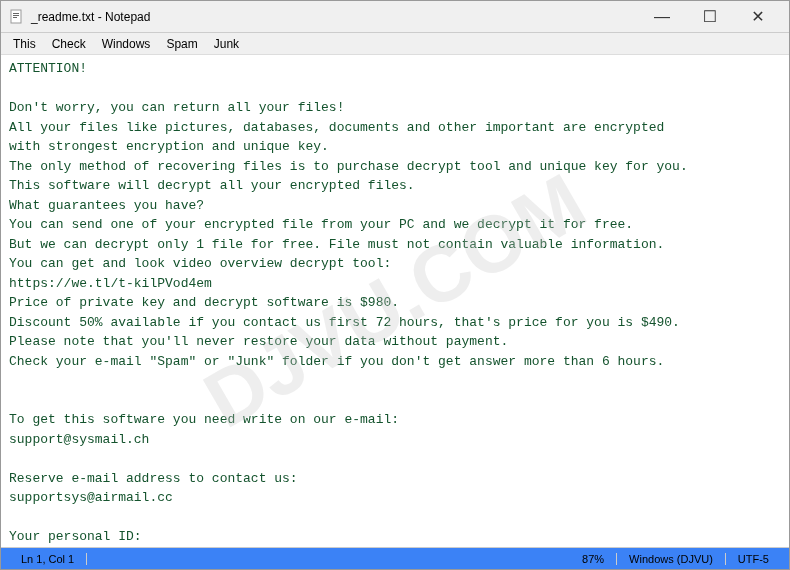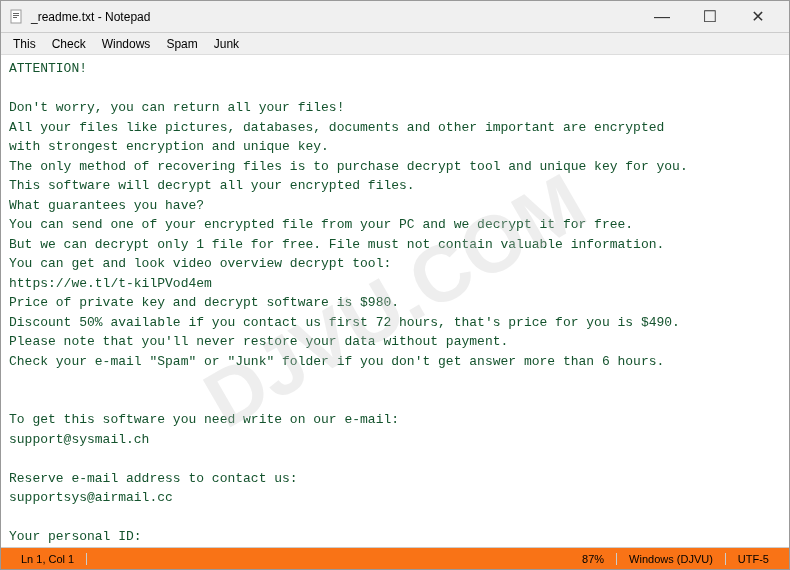--- a/index.html
+++ b/index.html
@@ -131,21 +131,21 @@
       font-weight: bold;
       pointer-events: none;
       user-select: none;
       font-family: Arial, sans-serif;
       white-space: nowrap;
     }
 
     
     .status-bar {
       height: 22px;
-      background: #f97316;
+      background: #3b82f6;
       border-top: 1px solid #ccc;
       display: flex;
       align-items: center;
       padding: 0 8px;
       flex-shrink: 0;
     }
 
     .status-item {
       font-size: 11px;
       color: #000;

